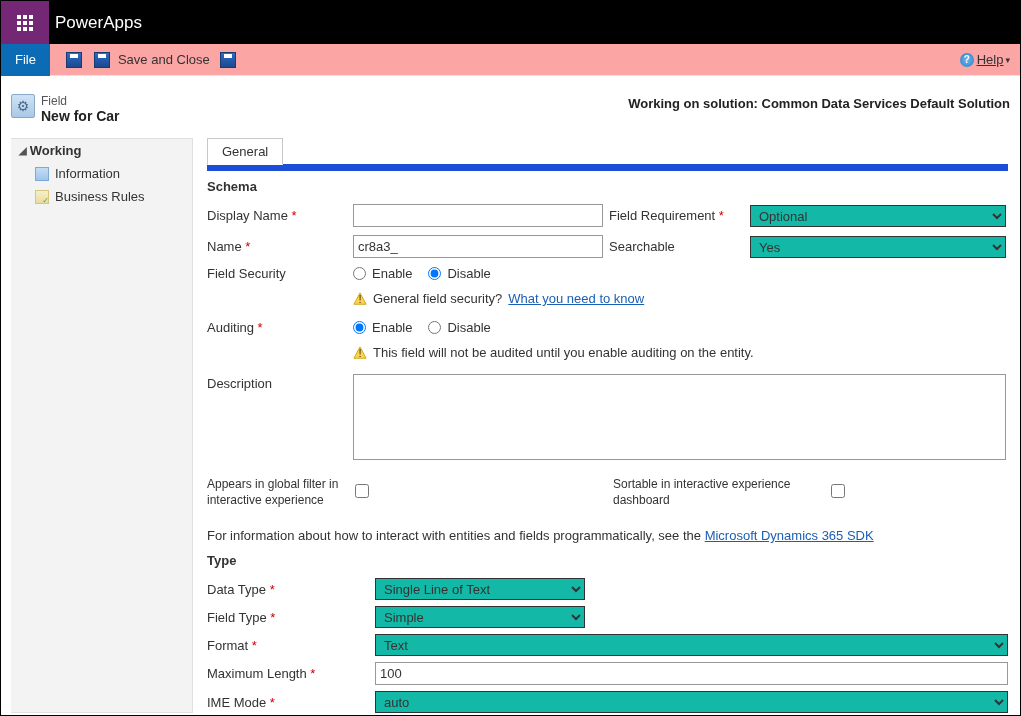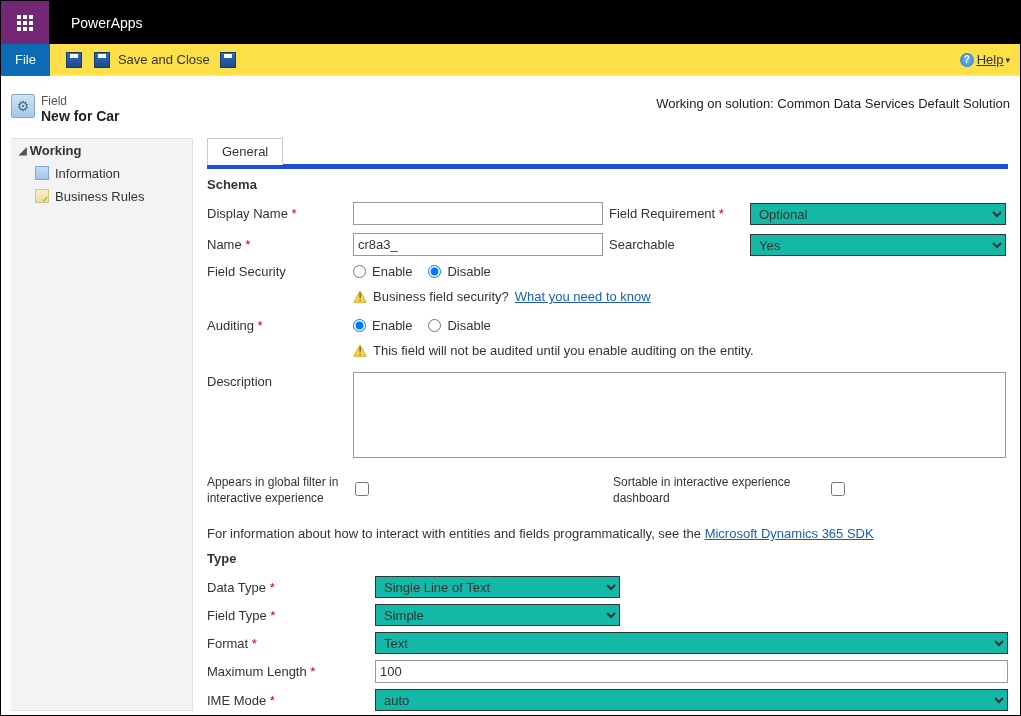--- a/index.html
+++ b/index.html
@@ -1,51 +1,51 @@
 <!DOCTYPE html>
 <html><head>
 <meta charset="utf-8">
 <style>
 *{box-sizing:border-box;margin:0;padding:0;font-family:"Segoe UI",Tahoma,sans-serif;font-size:13px;color:#333}
 body{background:#fff;width:1021px;height:716px;overflow:hidden;border:1px solid #000}
 .topbar{background:#000;height:43px;display:flex;align-items:center}
 .waffle{width:48px;height:43px;background:#742774;display:flex;align-items:center;justify-content:center}
 .waffle-icon{display:grid;grid-template-columns:repeat(3,4px);grid-template-rows:repeat(3,4px);gap:2px}
 .waffle-icon span{background:#fff;width:4px;height:4px}
-.brand{color:#fff;font-size:14px;font-weight:400;padding-left:22px}
-.toolbar{height:32px;background:#fde047;display:flex;align-items:center;border-bottom:1px solid #e5e5e5;position:relative}
+.brand{color:#fff;font-size:17px;font-weight:400;padding-left:6px}
+.toolbar{height:32px;background:#fca5a5;display:flex;align-items:center;border-bottom:1px solid #e5e5e5;position:relative}
 .file-btn{background:#0b6bb4;color:#fff;padding:7px 14px;height:32px;display:flex;align-items:center;margin-right:10px}
 .tool-icon{width:16px;height:16px;margin:0 6px;display:inline-block}
 .floppy{background:linear-gradient(#2d6bc4,#1a4a8f);border:1px solid #163b70;position:relative}
 .floppy::after{content:"";position:absolute;top:1px;left:3px;right:3px;height:4px;background:#fff}
 .save-close{display:flex;align-items:center;cursor:pointer}
 .save-close-lbl{margin-left:2px}
 .help{position:absolute;right:10px;display:flex;align-items:center;cursor:pointer}
 .help-icon{width:14px;height:14px;border-radius:50%;background:radial-gradient(#6bb9f0,#2d7bc4);display:flex;align-items:center;justify-content:center;color:#fff;font-size:10px;font-weight:bold;margin-right:3px}
 .help-text{text-decoration:underline}
 .help-caret{margin-left:2px;font-size:9px}
 .main{flex:1;padding:18px 10px 10px 10px;position:relative}
 .header-row{display:flex;justify-content:space-between;align-items:flex-start;margin-bottom:14px}
 .hdr-left{display:flex;align-items:flex-start}
 .gear-ico{width:24px;height:24px;margin-right:6px;background:linear-gradient(#cfe3f5,#a9c8e6);border:1px solid #89a9c7;border-radius:2px;position:relative}
 .gear-ico::after{content:"⚙";position:absolute;inset:0;display:flex;align-items:center;justify-content:center;color:#4a6a8a;font-size:14px}
 .hdr-lbl{font-size:12px;color:#555}
 .hdr-title{font-size:14px;font-weight:bold;color:#222}
-.hdr-right{font-size:13px;font-weight:normal;color:#222;margin-top:2px}
+.hdr-right{font-size:13px;font-weight:bold;color:#222;margin-top:2px}
 .body-row{display:flex;gap:12px}
 .sidebar{width:182px;background:#f3f3f3;border:1px solid #e0e0e0;border-left:none}
 .side-hdr{font-weight:bold;padding:4px 8px;display:flex;align-items:center;cursor:pointer}
 .side-caret{font-size:10px;margin-right:3px;color:#555}
-.side-item{padding:4px 8px 4px 24px;display:flex;cursor:pointer}
+.side-item{padding:4px 8px 4px 24px;display:flex;align-items:center;cursor:pointer}
 .si-icon{width:14px;height:14px;margin-right:6px;display:inline-block}
 .si-info{background:linear-gradient(#c5ddf5,#a0c5ea);border:1px solid #7da9d4}
 .si-rules{background:linear-gradient(#f5f0c5,#eadca0);border:1px solid #d4c77d;position:relative}
 .si-rules::after{content:"✓";position:absolute;right:-1px;bottom:-2px;font-size:8px;color:#5a9c4a}
 .content{flex:1;padding:0 2px}
-.tabs{display:flex;border-bottom:5px solid #1d4ed8;margin-bottom:1px}
+.tabs{display:flex;border-bottom:7px solid #1d4ed8;margin-bottom:1px}
 .tab{padding:5px 14px;border:1px solid #c8c8c8;border-bottom:1px solid #fff;margin-bottom:-1px;background:#fff;cursor:pointer;position:relative}
 .section-title{font-weight:bold;margin:8px 0 10px 0}
 .form-grid{display:grid;grid-template-columns:140px 250px 135px 256px;gap:8px 6px;align-items:center}
 .lbl{font-size:13px}
 .req::after{content:" *";color:#c00}
 input[type=text],textarea{width:100%;border:1px solid #999;padding:3px 4px;font-size:13px}
 select{width:100%;border:1px solid #333;padding:2px 4px;font-size:13px;background:#14b8a6;height:22px}
 .radio-row{display:flex;align-items:center;gap:6px}
 .radio-row input{margin:0}
 .radio-lbl{margin-right:10px}
@@ -54,21 +54,21 @@
 .warn-ico svg{width:14px;height:14px}
 .link{color:#1a5fb4;text-decoration:underline;cursor:pointer}
 .desc-lbl{grid-column:1;align-self:flex-start;padding-top:2px}
 .desc-ta{grid-column:2/5}
 textarea{height:86px;resize:none}
 .appears-row{grid-column:1/5;display:grid;grid-template-columns:140px 250px 210px 40px;gap:8px;align-items:center;font-size:12px;margin-top:6px}
 .appears-row .lbl{font-size:12px;color:#333;line-height:1.3}
 .info-line{grid-column:1/5;margin-top:12px}
 .type-section{margin-top:10px}
 .type-grid{display:grid;grid-template-columns:160px 1fr;gap:6px 8px;align-items:center}
-.narrow{width:245px}
+.narrow{width:210px}
 input[type=checkbox]{width:14px;height:14px}
 </style>
 </head>
 <body>
 
 <div class="topbar">
   <div class="waffle">
     <div class="waffle-icon">
         <span></span>
         <span></span>
@@ -152,21 +152,21 @@
           <input type="radio" name="fs" checked="" style="">
           <span class="radio-lbl">Disable</span>
         </div>
 
         <div></div>
         <div class="warn-row">
           <span class="warn-ico"><svg viewBox="0 0 16 16">
                 <polygon points="8,1 15,14 1,14" fill="#ffd24d" stroke="#c9a400"></polygon>
                 <text x="8" y="12" text-anchor="middle" font-size="9" fill="#333">!</text>
               </svg></span>
-          <span>Business field security?</span>
+          <span>General field security?</span>
           <a class="link">What you need to know</a>
         </div>
 
         <div class="lbl req">Auditing</div>
         <div class="radio-row" style="grid-column:2/5">
           <input type="radio" name="au" checked="" style="">
           <span class="radio-lbl">Enable</span>
           <input type="radio" name="au" style="">
           <span class="radio-lbl">Disable</span>
         </div>

